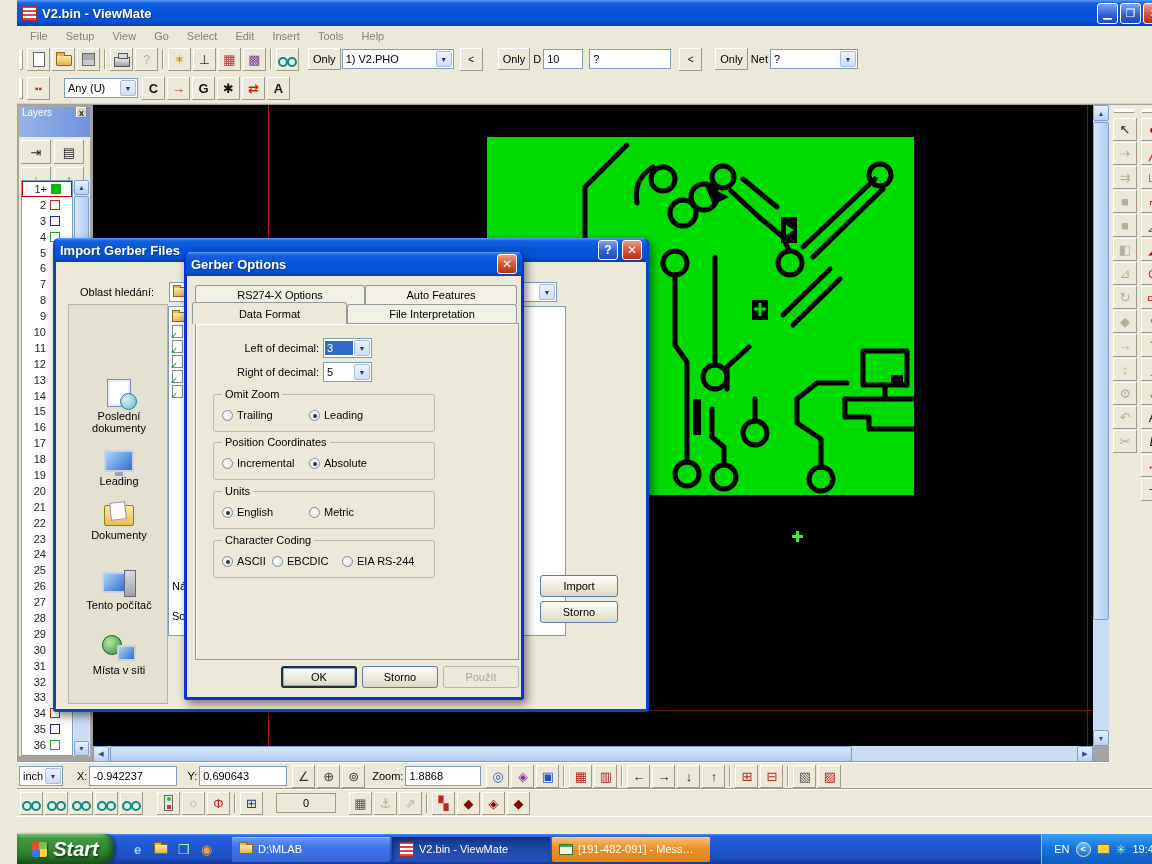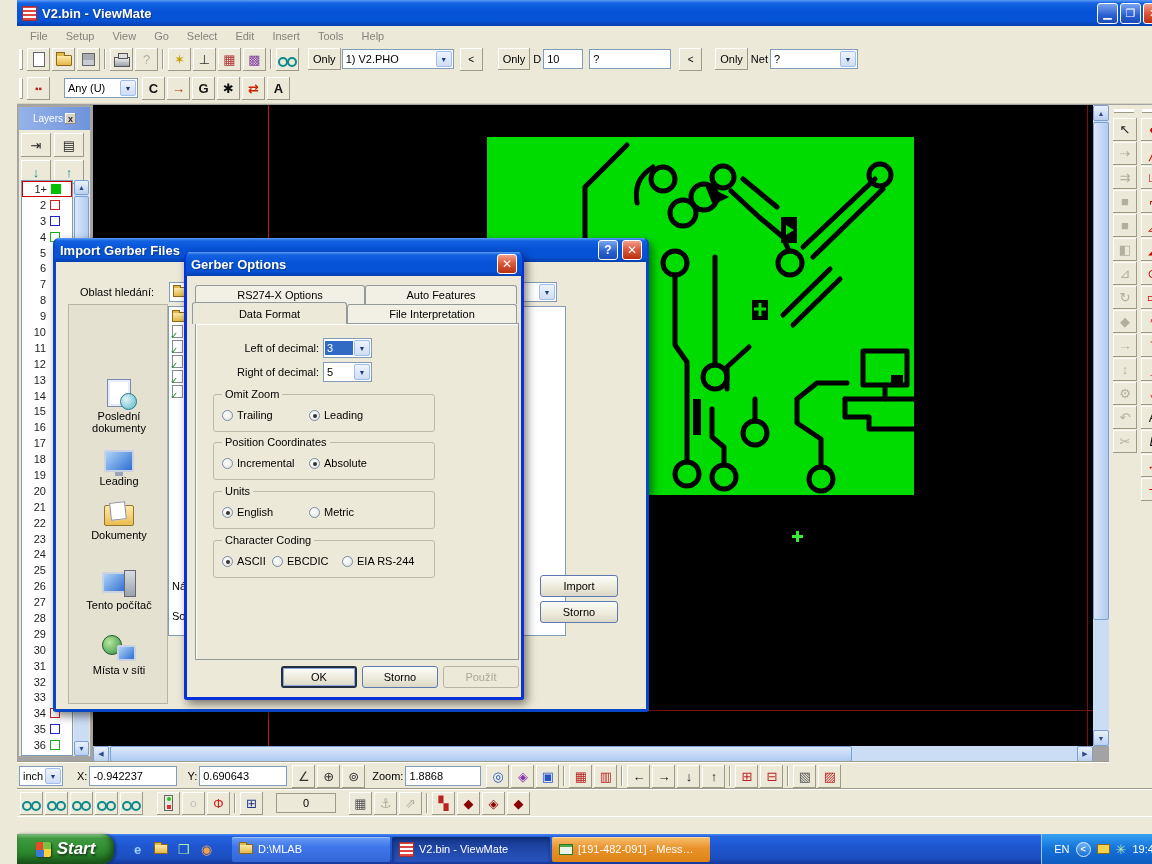--- a/index.html
+++ b/index.html
@@ -40,21 +40,21 @@
 .i-printer::before{content:"";position:absolute;top:-5px;left:3px;width:8px;height:4px;background:#ddd;border:1px solid #555;}
 .i-glasses{width:19px;height:9px;position:relative;margin-top:4px;}
 .i-glasses::before,.i-glasses::after{content:"";width:6px;height:6px;border:2px solid #0a8a8a;border-radius:50%;position:absolute;top:0;}
 .i-glasses::before{left:0;} .i-glasses::after{right:0;}
 .i-traffic{width:9px;height:16px;border:1px solid #666;background:#e8e8e0;position:relative;}
 .i-traffic::before{content:"";position:absolute;left:1.5px;top:1px;width:4px;height:4px;border-radius:50%;background:#22c122;}
 .i-traffic::after{content:"";position:absolute;left:1.5px;bottom:1px;width:4px;height:4px;background:#d33;}
 
 
 .layers-panel{position:absolute;left:1px;top:106px;width:73px;height:651px;background:#ece9d8;border:1px solid #aca899;z-index:2;}
-.lp-title{height:23px;background:linear-gradient(90deg,#95b2e8,#6f93dd);color:#fff;font-size:10px;display:flex;align-items:center;padding:0 14px;}
+.lp-title{height:30px;background:linear-gradient(90deg,#95b2e8,#6f93dd);color:#fff;font-size:10px;display:flex;align-items:flex-start;padding:0 3px;}
 .lp-close{margin-left:auto;color:#223;font-size:9px;font-weight:bold;background:#d8d4c4;width:11px;height:11px;display:flex;align-items:center;justify-content:center;box-shadow:inset -1px -1px 0 #888,inset 1px 1px 0 #fff;}
 .lp-btnrow{display:flex;gap:3px;padding:3px 2px 0 2px;}
 .lp-btn{width:30px;height:24px;display:flex;align-items:center;justify-content:center;font-size:13px;background:#ece9d8;box-shadow:inset -1px -1px 0 #9d9a87,inset 1px 1px 0 #fff;}
 .lp-list{position:absolute;left:2px;top:73px;width:52px;height:576px;background:#fff;border:1px solid #7f9db9;overflow:hidden;}
 .lrow{height:15.9px;display:flex;align-items:center;font-size:11px;color:#222;}
 .lrow .num{width:24px;text-align:right;margin-right:4px;}
 .lrow .sw{width:10px;height:10px;border:1px solid transparent;}
 .lrow.sel{border:1px solid #c00;background:#fff;}
 .lp-scroll{position:absolute;left:55px;top:73px;width:15px;height:576px;}
 
@@ -128,21 +128,21 @@
 .dcombo .arrow{width:16px;height:16px;margin-right:1px;background:linear-gradient(180deg,#eef4fd,#cfdcf3);border:1px solid #9ebdf0;border-radius:2px;display:flex;align-items:center;justify-content:center;font-size:7px;color:#1a3c7a;}
 
 
 .sbar{position:absolute;left:0;width:1152px;height:27px;background:#ece9d8;display:flex;align-items:center;padding:0 2px;border-top:1px solid #fff;box-shadow:0 -1px 0 #9d9a87;}
 .sp{width:12px;flex:none;}
 
 .taskbar{position:absolute;left:0;top:834px;width:1152px;height:30px;display:flex;align-items:center;z-index:50;
 background:linear-gradient(180deg,#4a8af2 0%,#2663e0 8%,#1e55cf 45%,#1d4fc0 80%,#16379b 100%);}
 .startbtn{width:97px;height:30px;border-radius:0 12px 12px 0;display:flex;align-items:center;justify-content:center;gap:6px;
 background:linear-gradient(180deg,#88c988 0%,#3f9a3f 15%,#2f8b2f 55%,#1f661f 100%);box-shadow:inset -3px -3px 6px #174d17,2px 0 3px rgba(0,0,0,.4);}
-.start-label{color:#fff;font-size:17px;font-weight:bold;font-style:italic;text-shadow:1px 2px 2px #1a3a1a;}
+.start-label{color:#fff;font-size:20px;font-weight:bold;font-style:italic;text-shadow:1px 2px 2px #1a3a1a;}
 .i-winflag{width:15px;height:15px;border-radius:2px;background:conic-gradient(#7ac143 0 25%,#ffd23a 0 50%,#3a7ae0 0 75%,#e84a2a 0);box-shadow:1px 1px 2px #1a3a1a;}
 .ql{width:19px;height:19px;display:flex;align-items:center;justify-content:center;font-size:13px;font-weight:bold;}
 .task{margin:2px 1px;height:25px;border-radius:2px;color:#fff;font-size:11px;display:flex;align-items:center;gap:5px;padding:0 7px;width:158px;white-space:nowrap;overflow:hidden;
 background:linear-gradient(180deg,#6a9bf5,#3e76ea 40%,#3467d6);box-shadow:inset 0 1px 0 #9ec0f8;}
 .task.active{background:linear-gradient(180deg,#16398f,#2a55c0);box-shadow:inset 1px 2px 4px #0c2a70;}
 .task.alert{background:linear-gradient(180deg,#f8c070,#e9922b 45%,#df8414);box-shadow:inset 0 1px 0 #fbd89a;}
 .i-appicon{width:15px;height:15px;flex:none;border:1px solid #933;background:repeating-linear-gradient(0deg,#d44 0 2px,#fff 2px 4px),#fff;background-size:100% 100%;}
 .i-msgcard{width:14px;height:11px;flex:none;background:#eaf5ea;border:1px solid #2a7a2a;box-shadow:inset 0 2px 0 #4aa84a;}
 .tray{margin-left:auto;height:30px;display:flex;align-items:center;gap:6px;padding:0 9px 0 12px;border-left:1px solid #8ec8f8;
 background:linear-gradient(180deg,#35a2f3,#1470d8 50%,#0f5cc0);}

